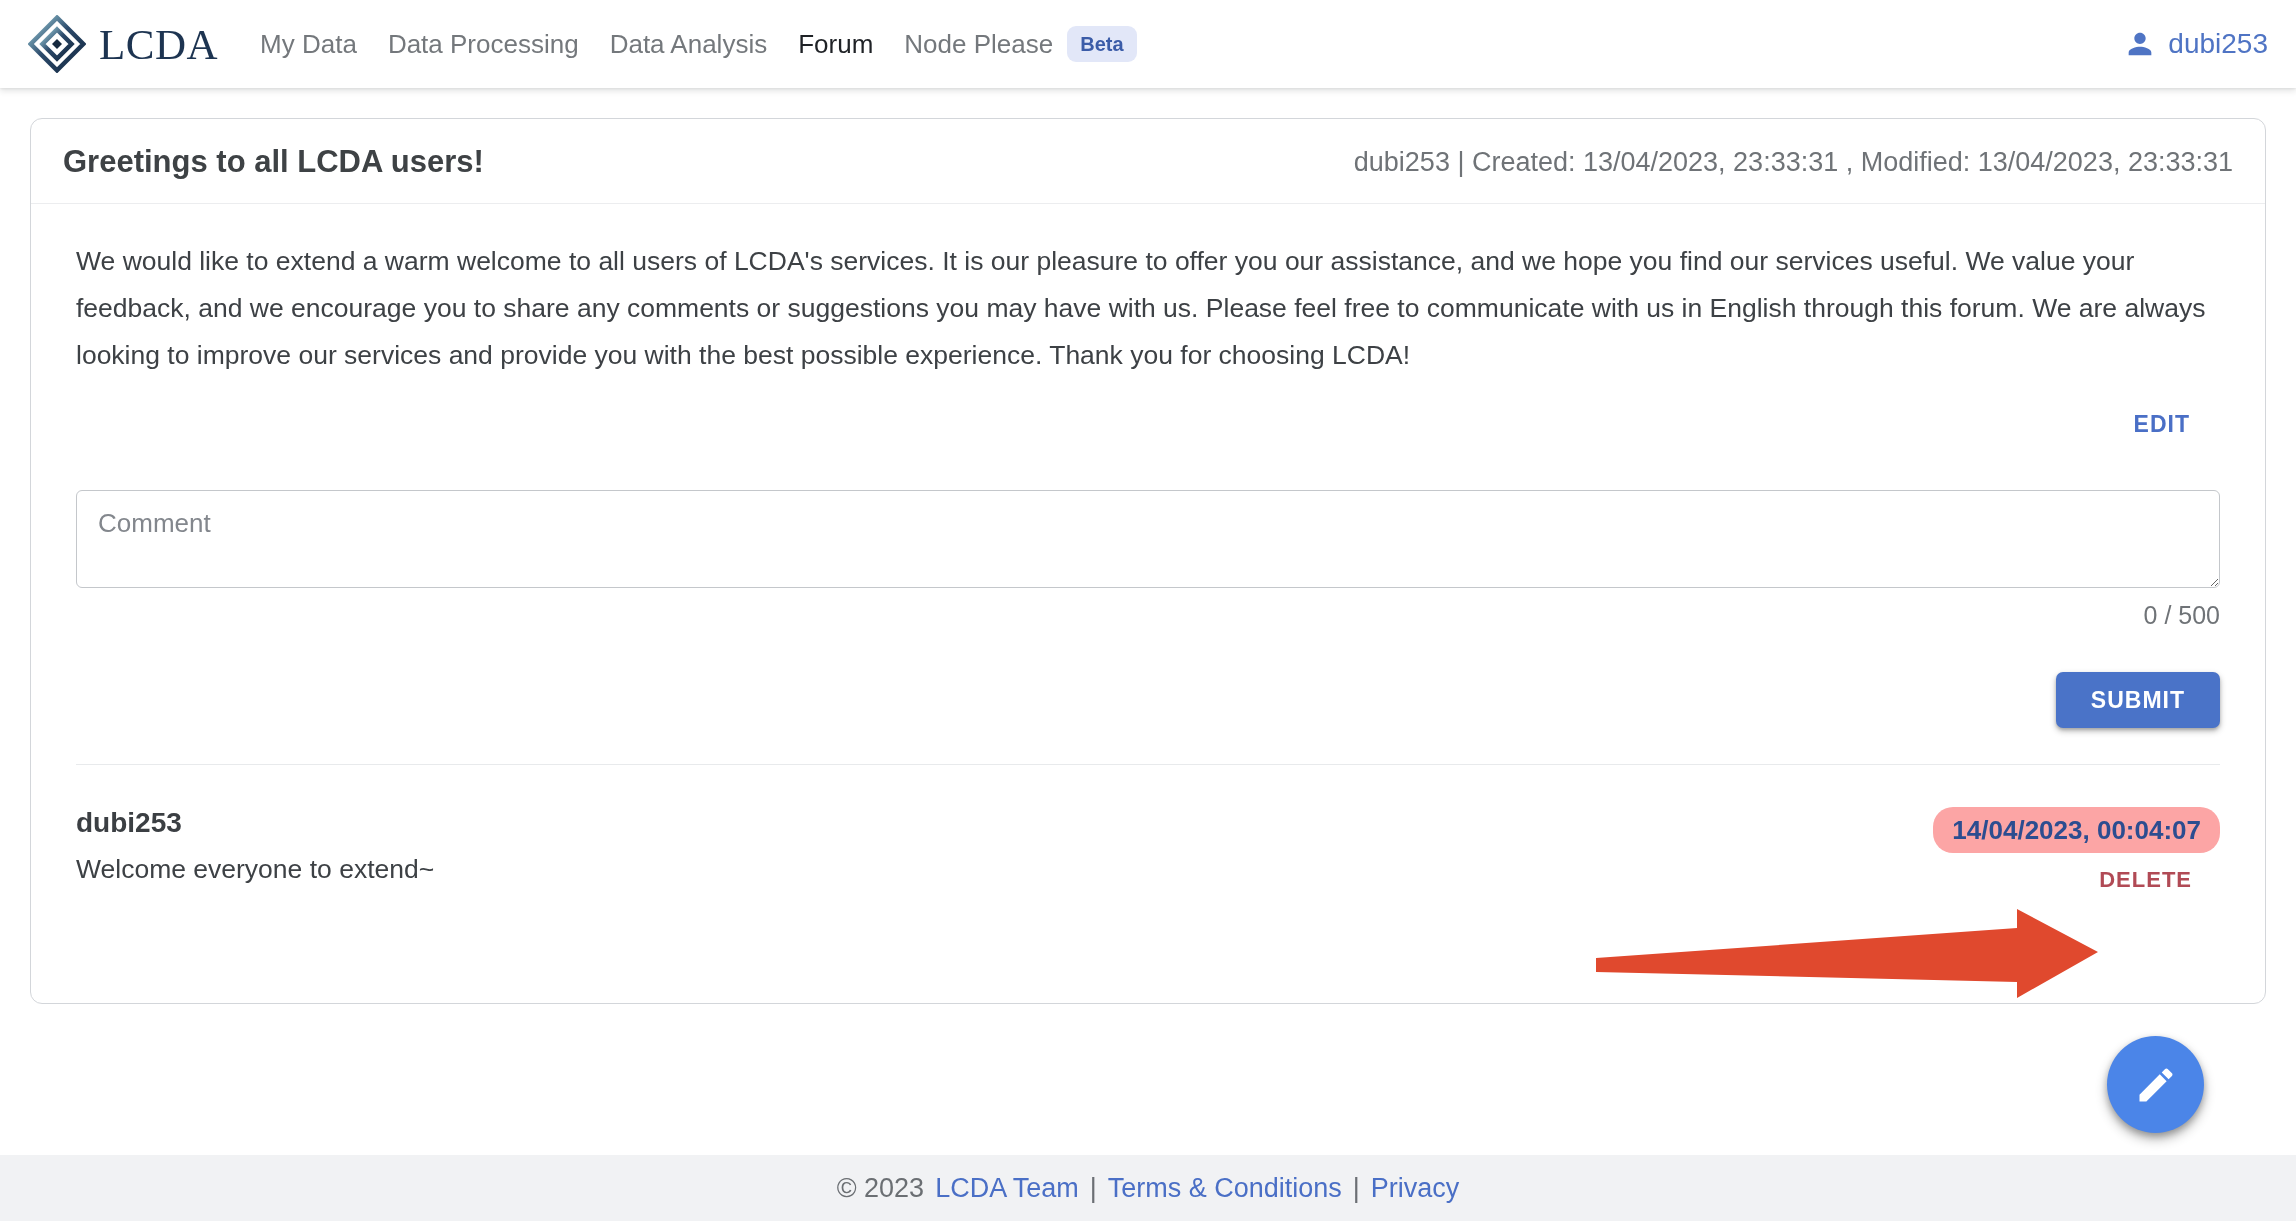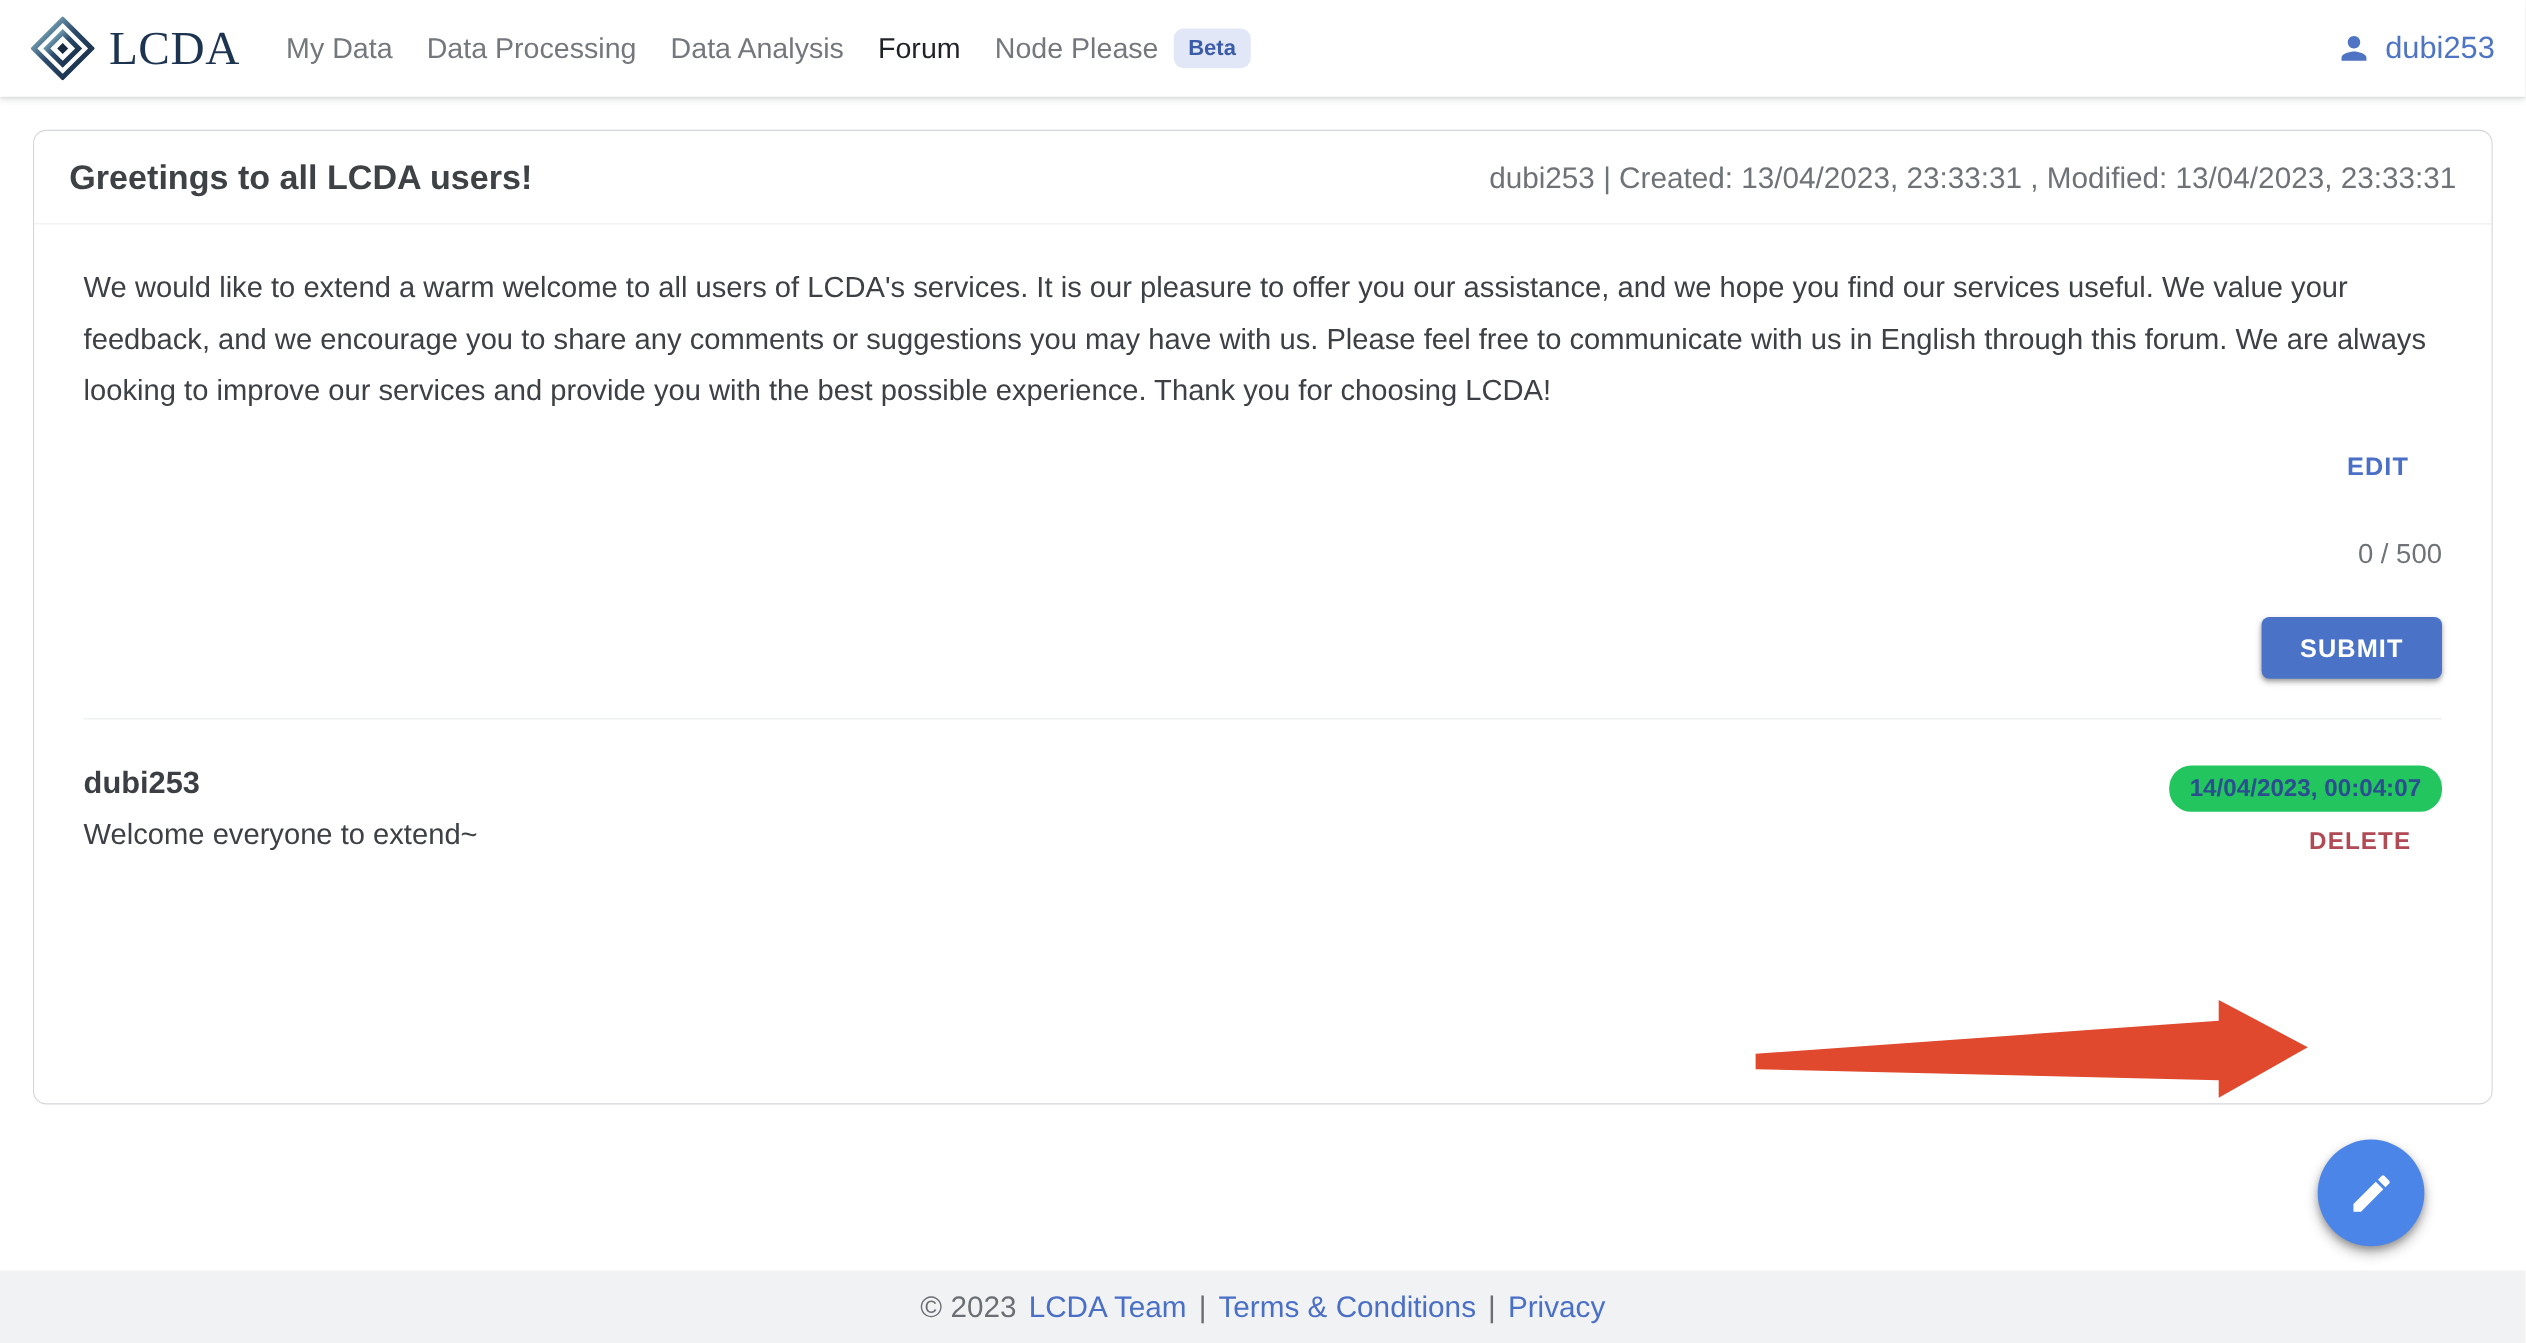--- a/index.html
+++ b/index.html
@@ -110,24 +110,24 @@
     box-shadow:0 3px 6px rgba(0,0,0,0.28), 0 2px 3px rgba(0,0,0,0.15);
   }
 
   .comments-divider { border:none; border-top:1px solid #e8eaec; margin-top:36px; }
 
   .comment-item { display:flex; justify-content:space-between; padding-top:42px; }
   .comment-author { font-size:28px; font-weight:700; color:#3b3f43; }
   .comment-text   { font-size:26.5px; color:#3d4145; margin-top:15px; }
   .comment-side   { display:flex; flex-direction:column; align-items:flex-end; }
   .timestamp-pill {
-    background:#22c55e;
+    background:#fca5a5;
     color:#2c4d90;
     font-weight:700;
-    font-size:22px;
+    font-size:26px;
     line-height:1;
     padding:10px 19px;
     border-radius:20px;
   }
   .delete-btn {
     background:none; border:none; cursor:pointer; font-family:inherit;
     margin:14px 28px 0 0;
     color:#b14a55; font-weight:700; font-size:22px; letter-spacing:1px;
   }
 
@@ -226,20 +226,21 @@
     </div>
 
     <div class="card-content">
       <p class="post-body">We would like to extend a warm welcome to all users of LCDA's services. It is our pleasure to offer you our assistance, and we hope you find our services useful. We value your feedback, and we encourage you to share any comments or suggestions you may have with us. Please feel free to communicate with us in English through this forum. We are always looking to improve our services and provide you with the best possible experience. Thank you for choosing LCDA!</p>
 
       <div class="edit-row">
         <button class="text-btn">EDIT</button>
       </div>
 
       <div class="comment-form">
+        <textarea class="comment-textarea" placeholder="Comment" style=""></textarea>
         <div class="char-counter">0 / 500</div>
         <div class="submit-row">
           <button class="submit-btn">SUBMIT</button>
         </div>
       </div>
 
       <hr class="comments-divider">
 
       <div class="comment-item">
         <div>

